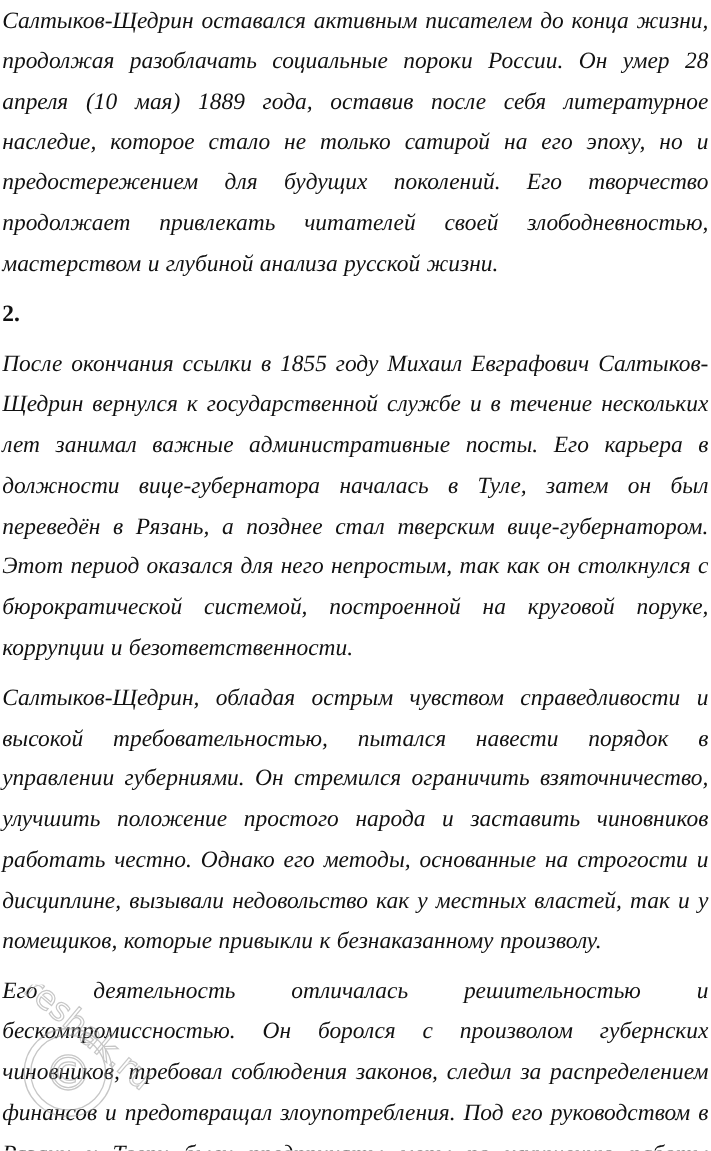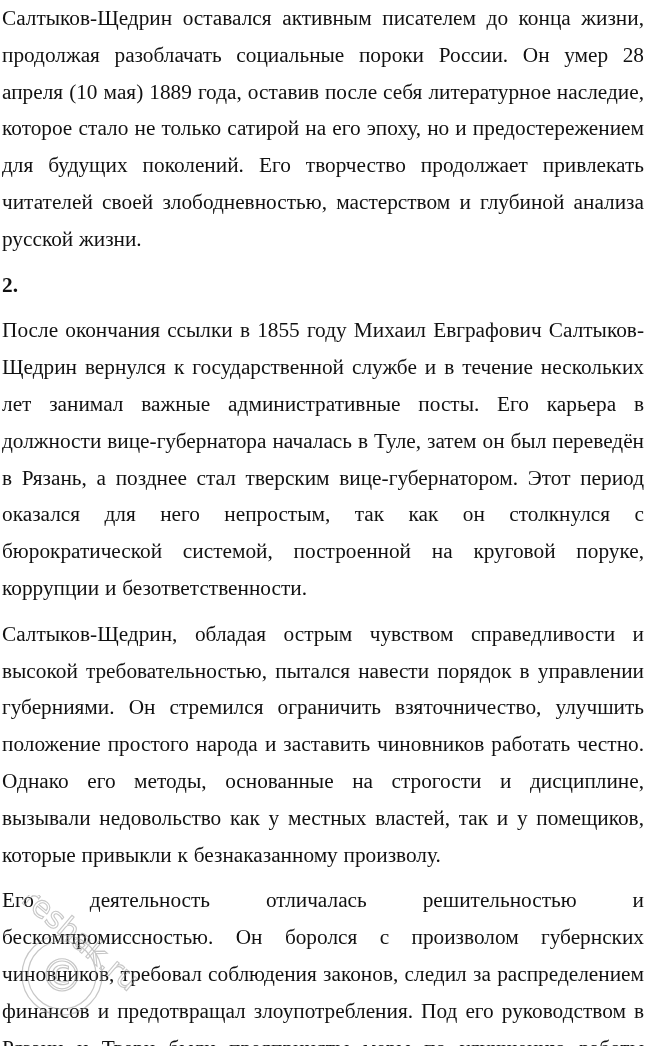--- a/index.html
+++ b/index.html
@@ -21,20 +21,21 @@
       font-family: "Liberation Serif", "DejaVu Serif", serif;
       font-size: 21.3px;
       line-height: 36.8px;
       color: #111111;
     }
     .para {
       margin: 0 0 9px 0;
       text-align: justify;
       text-align-last: left;
       word-spacing: 0.5px;
+      font-style: italic;
     }
     .para.last-justified {
       text-align-last: justify;
     }
     .heading {
       font-weight: bold;
       margin: 0 0 9px 0;
     }
     .watermark {
       position: absolute;

